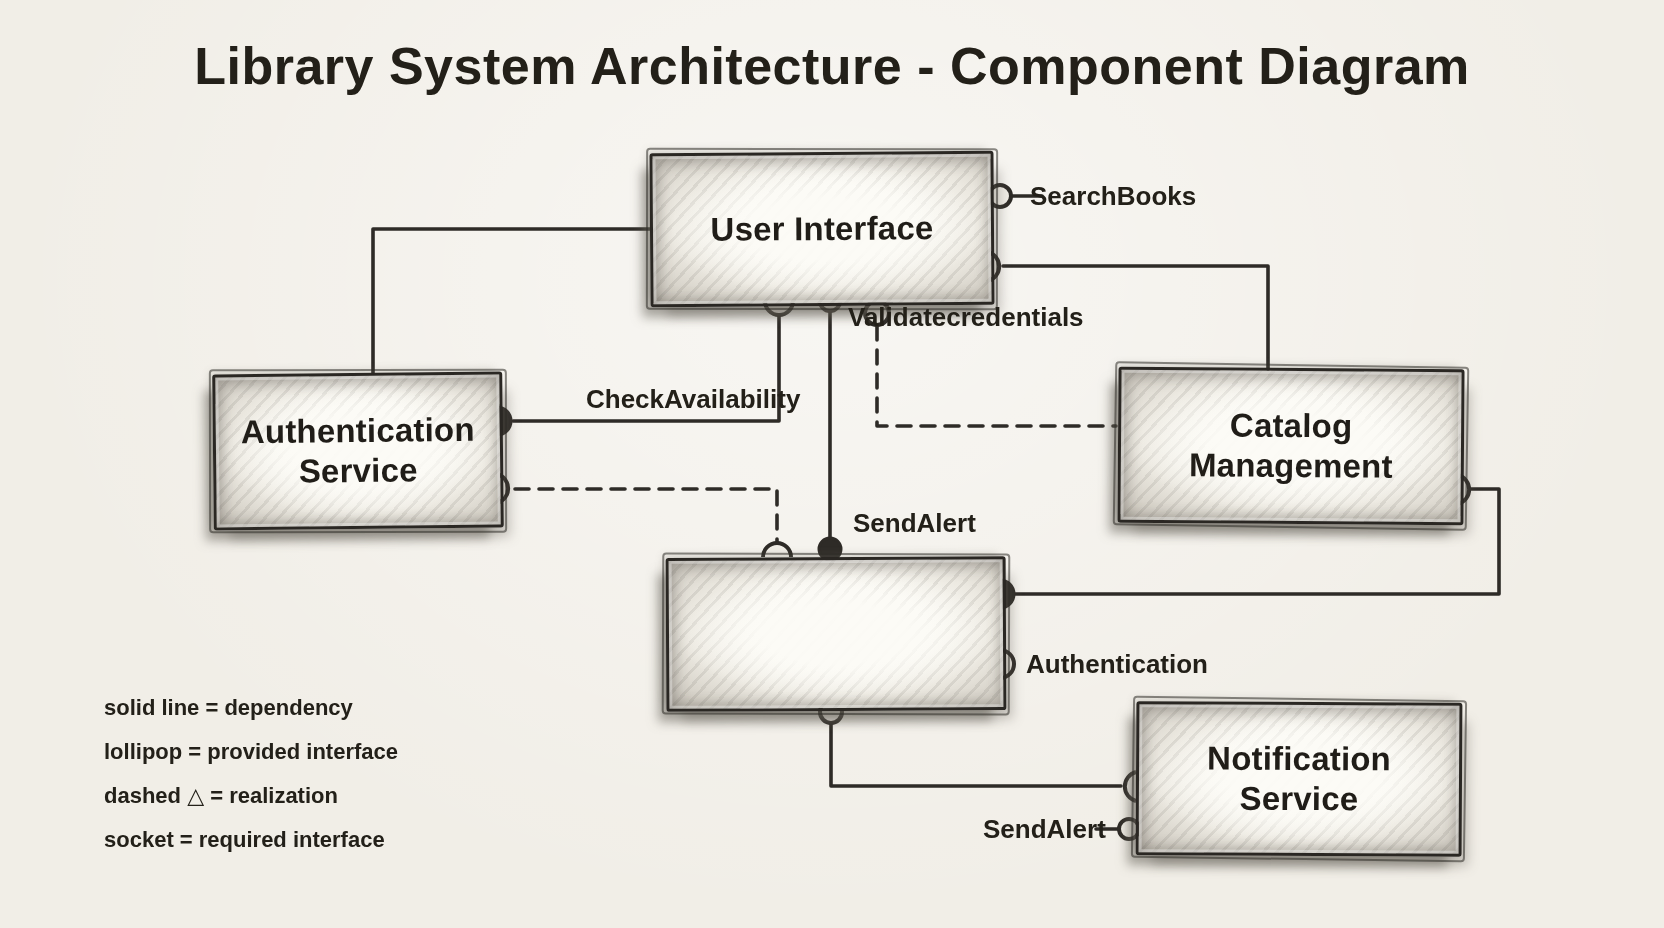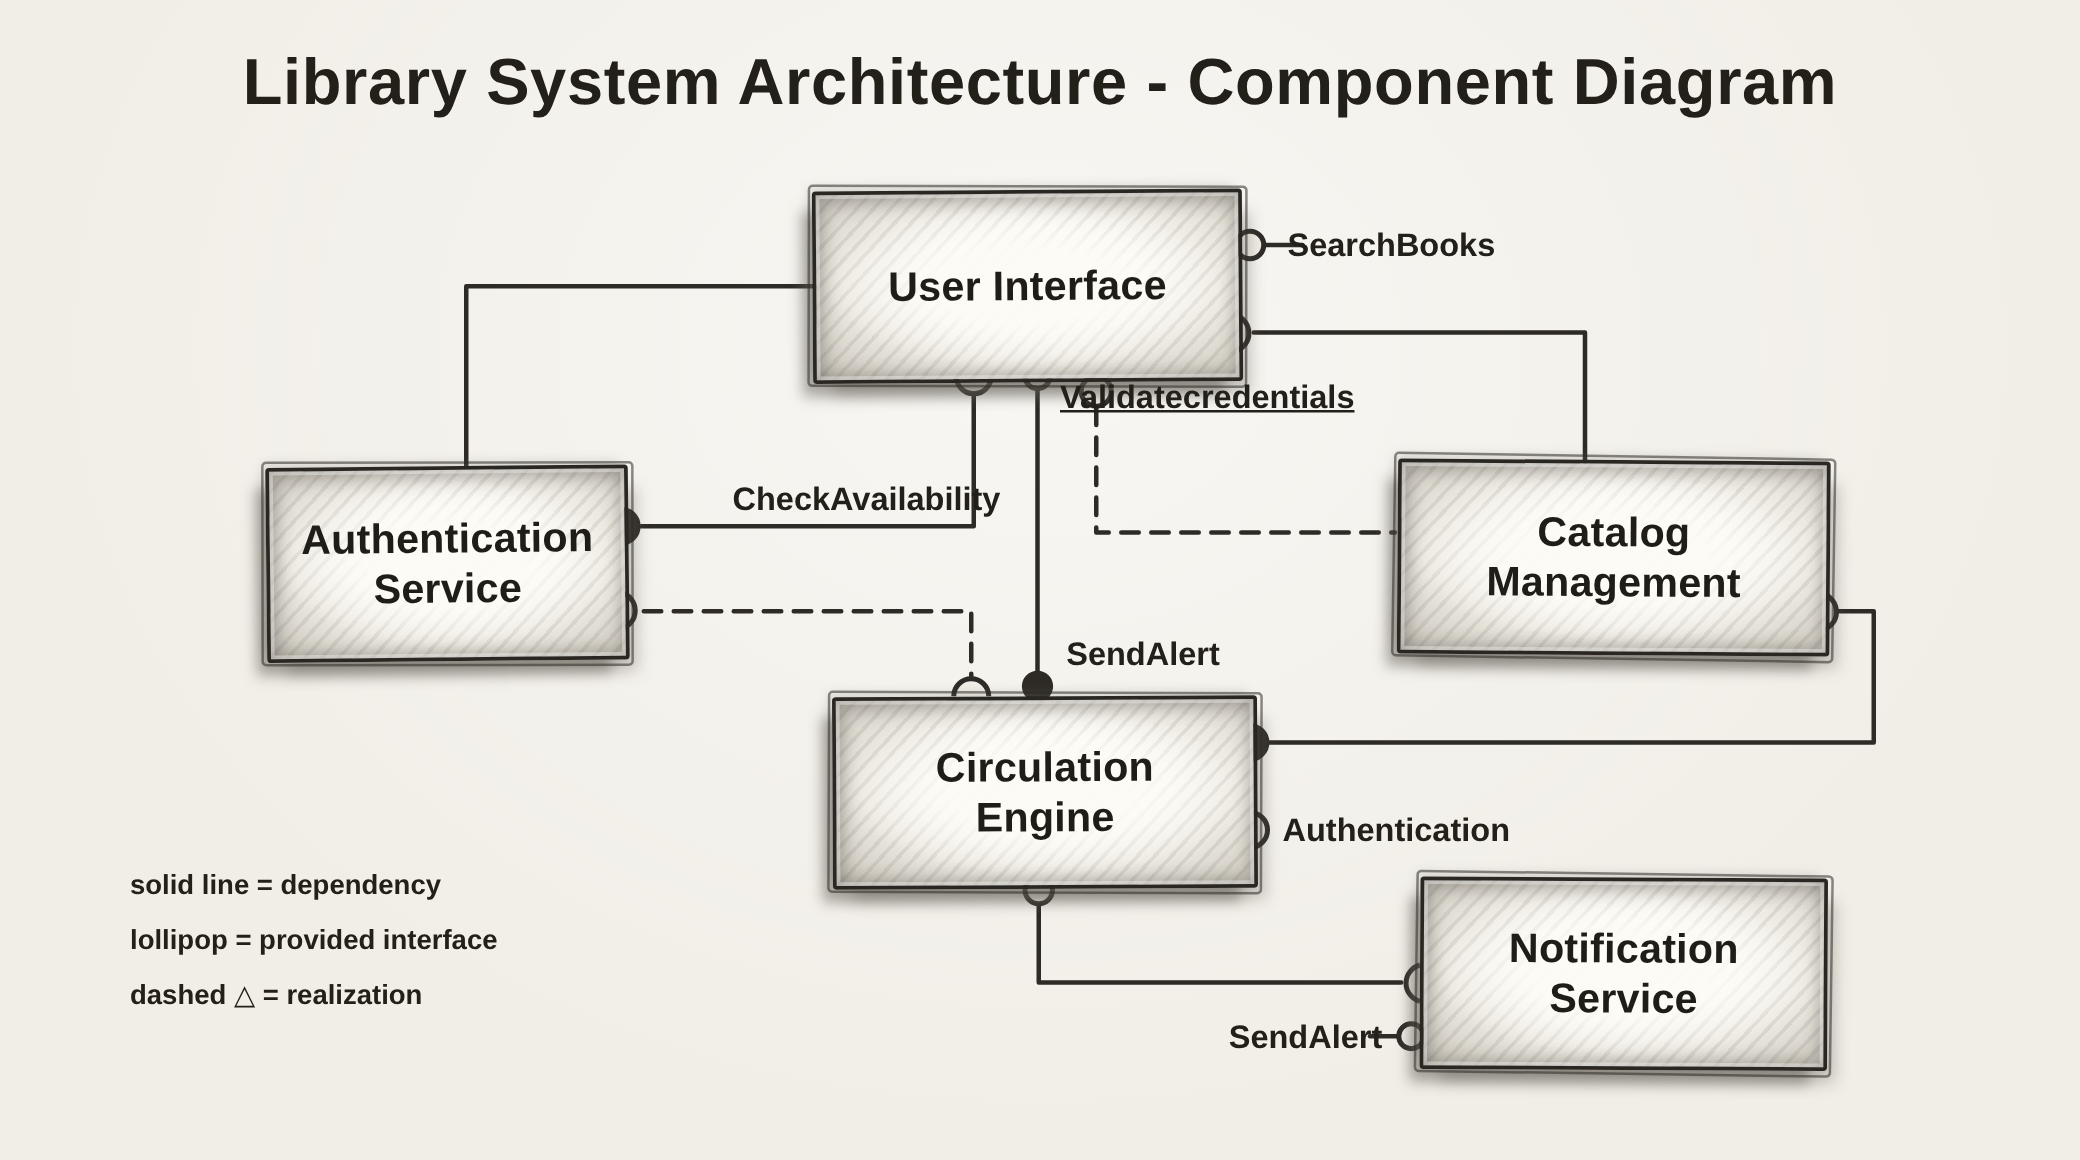--- a/index.html
+++ b/index.html
@@ -61,21 +61,21 @@
   #box-ui          {left:650px; top:152px; width:338px; height:148px; transform:rotate(-.4deg);}
   #box-auth        {left:213px; top:373px; width:284px; height:150px; transform:rotate(-.6deg);}
   #box-catalog     {left:1118px;top:368px; width:340px; height:150px; transform:rotate(.4deg);}
   #box-circulation {left:666px; top:557px; width:334px; height:148px; transform:rotate(-.3deg);}
   #box-notification{left:1136px;top:702px; width:320px; height:148px; transform:rotate(.3deg);}
   #box-auth .lbl, #box-catalog .lbl, #box-notification .lbl{max-width:240px;}
   #box-circulation .lbl{max-width:210px;}
 
   
   #lab-searchbooks {left:1030px;top:181px;}
-  #lab-validate    {left:848px; top:302px;text-decoration:underline;}
+  #lab-validate    {left:848px; top:302px;}
   #lab-checkavail  {left:563px; top:384px;margin-left:23px;}
   #lab-sendalert-c {left:853px; top:508px;}
   #lab-renderdash  {left:1026px;top:649px;}
   #lab-sendalert-n {left:983px; top:814px;}
 </style>
 </head>
 <body>
 
 <div class="title">Library System Architecture - Component Diagram</div>
 
@@ -117,31 +117,31 @@
 <div class="box" id="box-auth">
   <span class="face"></span>
   <span class="lbl">Authentication Service</span>
 </div>
 <div class="box" id="box-catalog">
   <span class="face"></span>
   <span class="lbl">Catalog Management</span>
 </div>
 <div class="box" id="box-circulation">
   <span class="face"></span>
-  <span class="lbl">Circulation Engine</span>
 </div>
 <div class="box" id="box-notification">
   <span class="face"></span>
   <span class="lbl">Notification Service</span>
 </div>
 
 <div class="iface" id="lab-searchbooks">SearchBooks</div>
 <div class="iface" id="lab-validate">Validatecredentials</div>
 <div class="iface" id="lab-checkavail">CheckAvailability</div>
 <div class="iface" id="lab-sendalert-c">SendAlert</div>
 <div class="iface" id="lab-renderdash">Authentication</div>
 <div class="iface" id="lab-sendalert-n">SendAlert</div>
 
 <div class="legend">
   <div class="row">solid line = dependency</div>
   <div class="row">lollipop = provided interface</div>
   <div class="row">dashed △ = realization</div>
+  <div class="row">socket = required interface</div>
 </div>
 
 </body></html>

